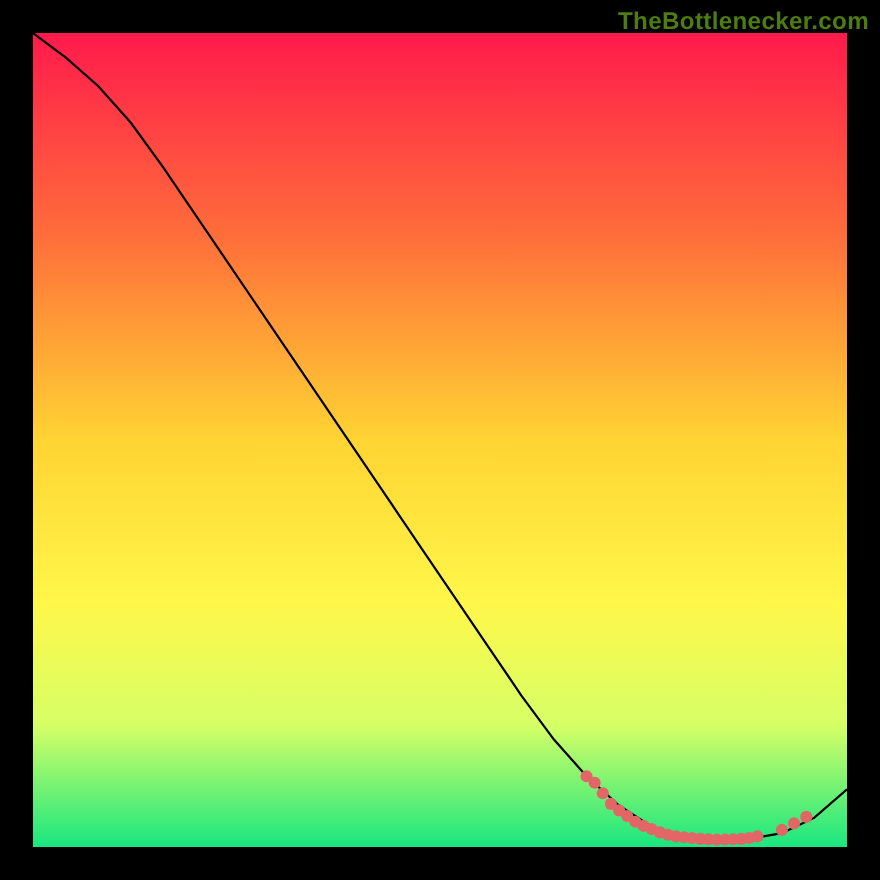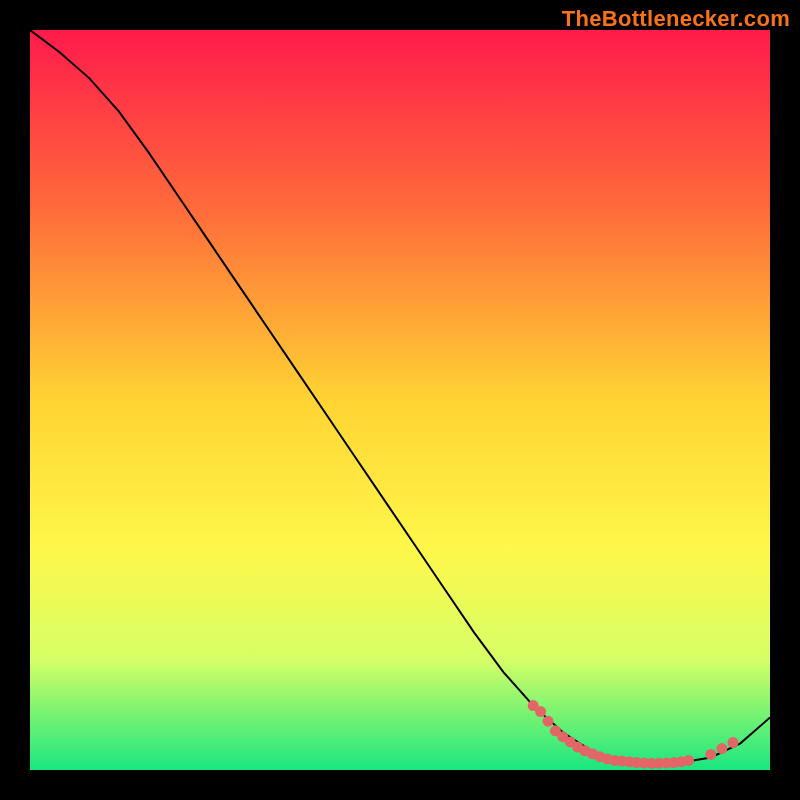--- a/index.html
+++ b/index.html
@@ -14,21 +14,21 @@
   .frame {
     position: relative;
     width: 800px;
     height: 800px;
     background: #000;
   }
   .watermark {
     position: absolute;
     top: 6px;
     right: 10px;
-    color: #f97316;
+    color: #4d7c0f;
     font-size: 22px;
     font-weight: 600;
     letter-spacing: 0.3px;
     z-index: 10;
   }
   .plot-area {
     position: absolute;
     left: 30px;
     top: 30px;
     width: 740px;

